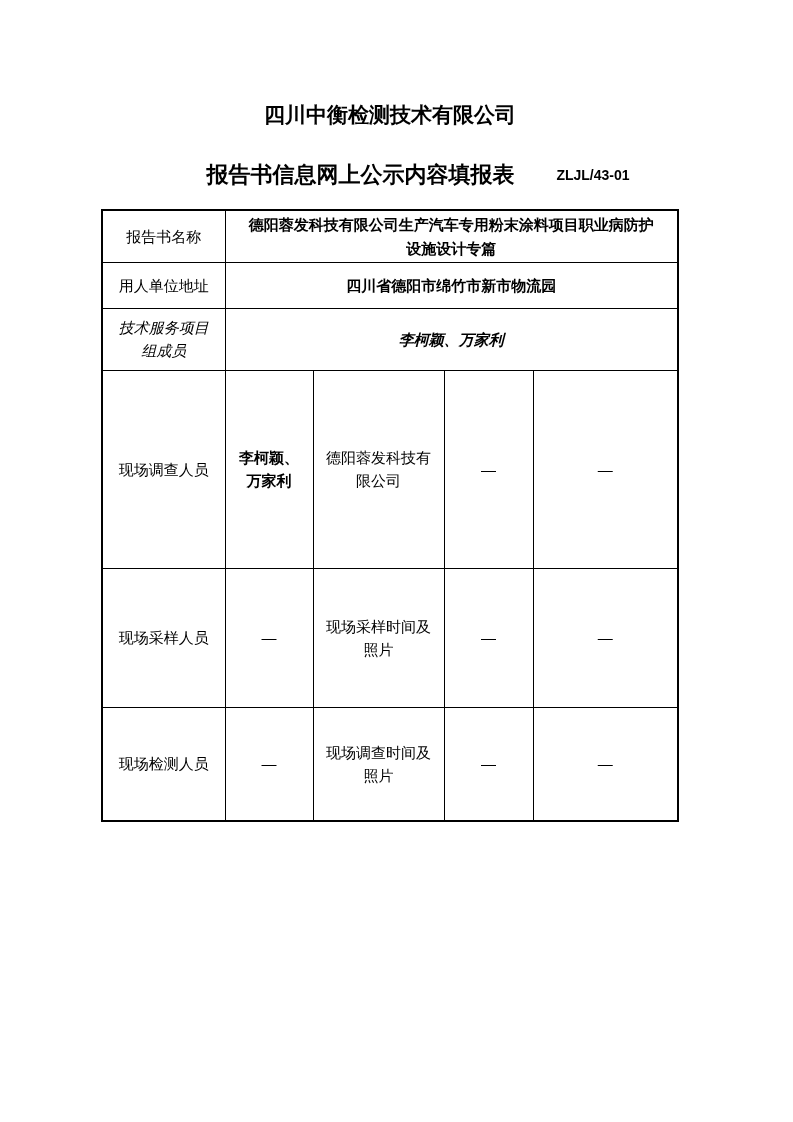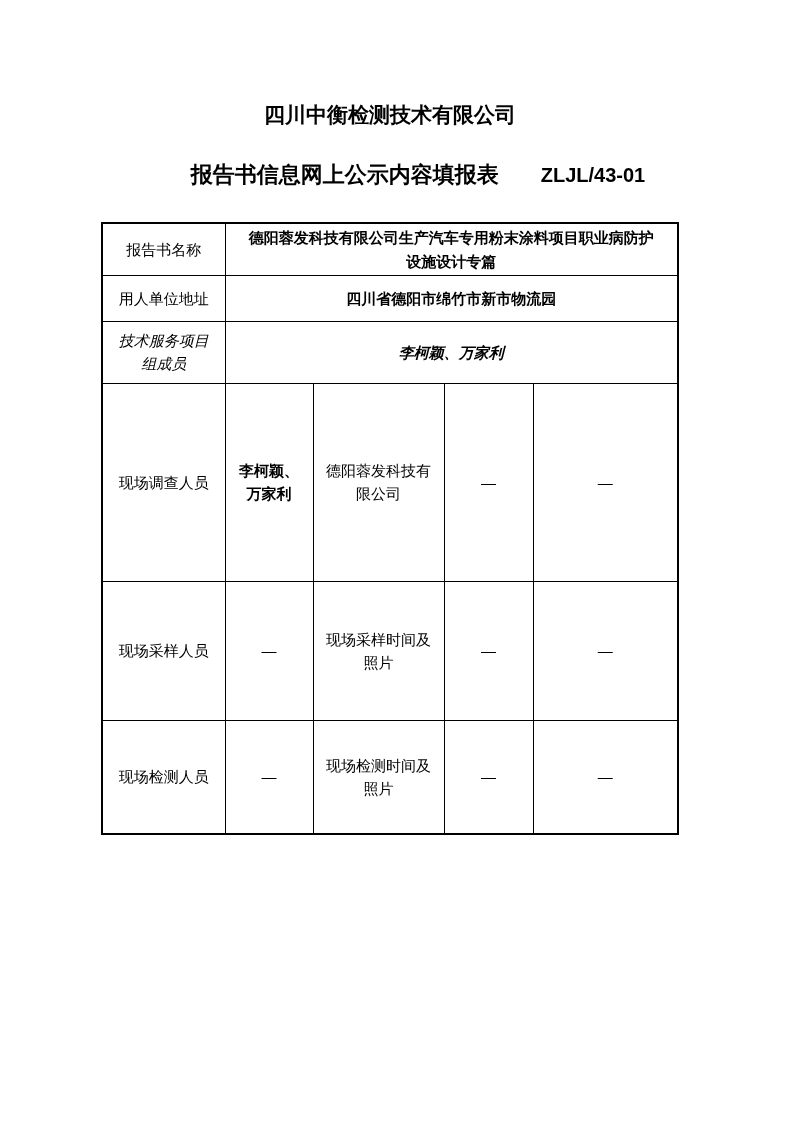--- a/index.html
+++ b/index.html
@@ -37,29 +37,29 @@
     align-items: center;
     gap: 28px;
   }
   .form-title {
     margin: 14px;
     font-size: 22px;
     font-weight: bold;
     line-height: 1.1;
   }
   .form-code {
-    font-size: 20px;
+    font-size: 14px;
     font-weight: bold;
     white-space: nowrap;
   }
   table.report-table {
     border-collapse: collapse;
     table-layout: fixed;
     width: 576px;
-    margin: 21px auto 0 auto;
+    margin: 8px auto 0 auto;
     border: 2px solid #000;
   }
   table.report-table td {
     border: 1.5px solid #000;
     text-align: center;
     vertical-align: middle;
     font-size: 15px;
     line-height: 1.55;
     padding: 2px 4px;
     overflow: hidden;
@@ -167,21 +167,21 @@
       </tr>
 
       <tr class="r7">
         <td class="plain">
           <div class="cw cw95">现场检测人员</div>
         </td>
         <td class="plain">
           <div class="cw">—</div>
         </td>
         <td class="plain">
-          <div class="cw cw110">现场检测时间及照片</div>
+          <div class="cw cw110">现场调查时间及照片</div>
         </td>
         <td class="plain">
           <div class="cw">—</div>
         </td>
         <td class="plain">
           <div class="cw">—</div>
         </td>
       </tr>
 
 

